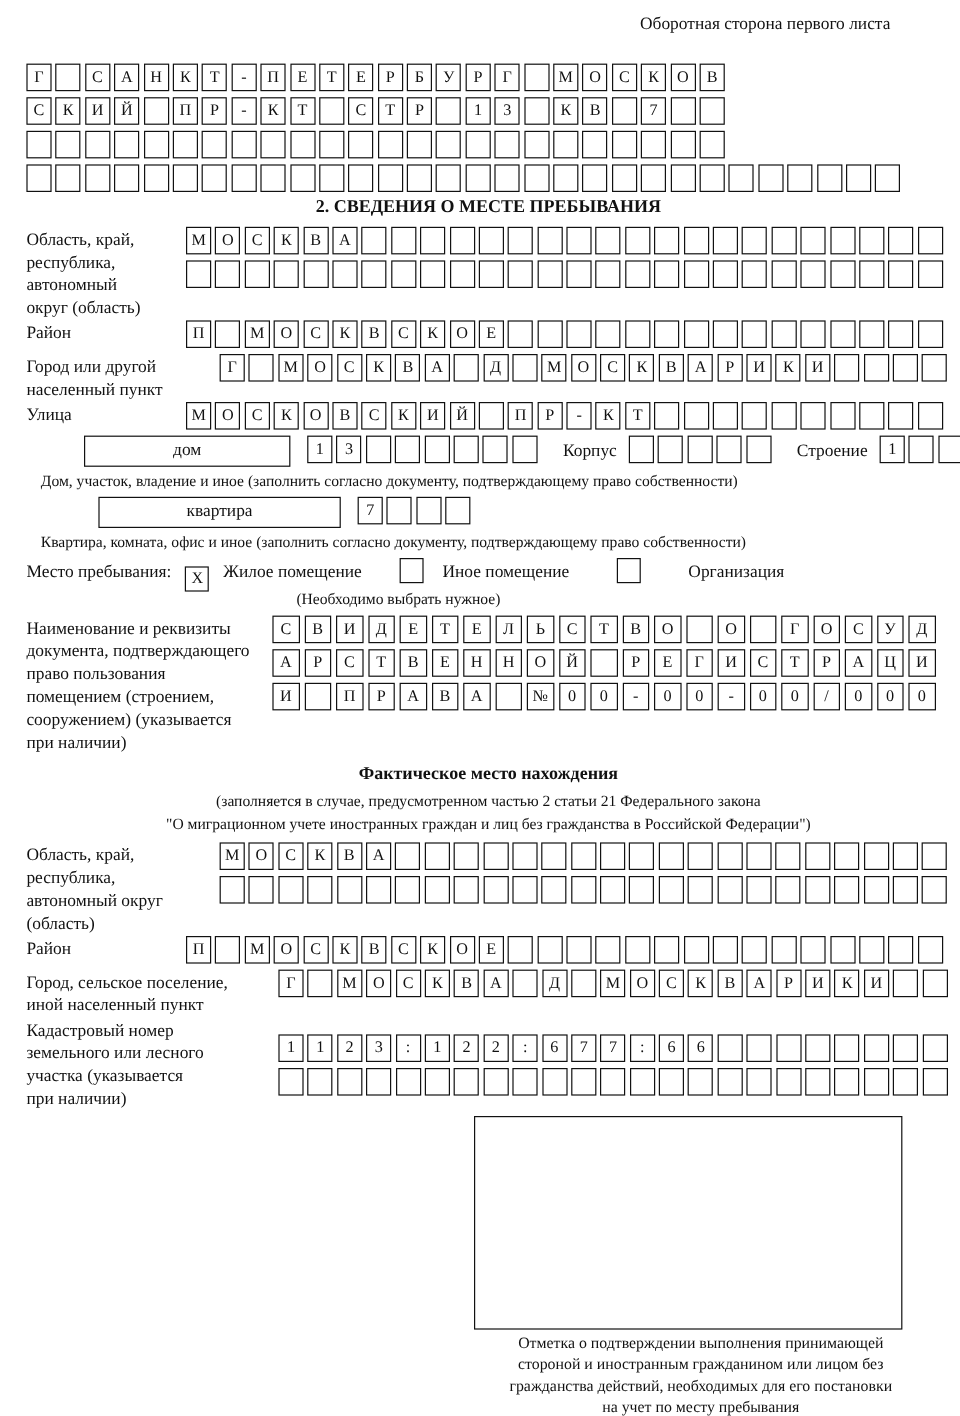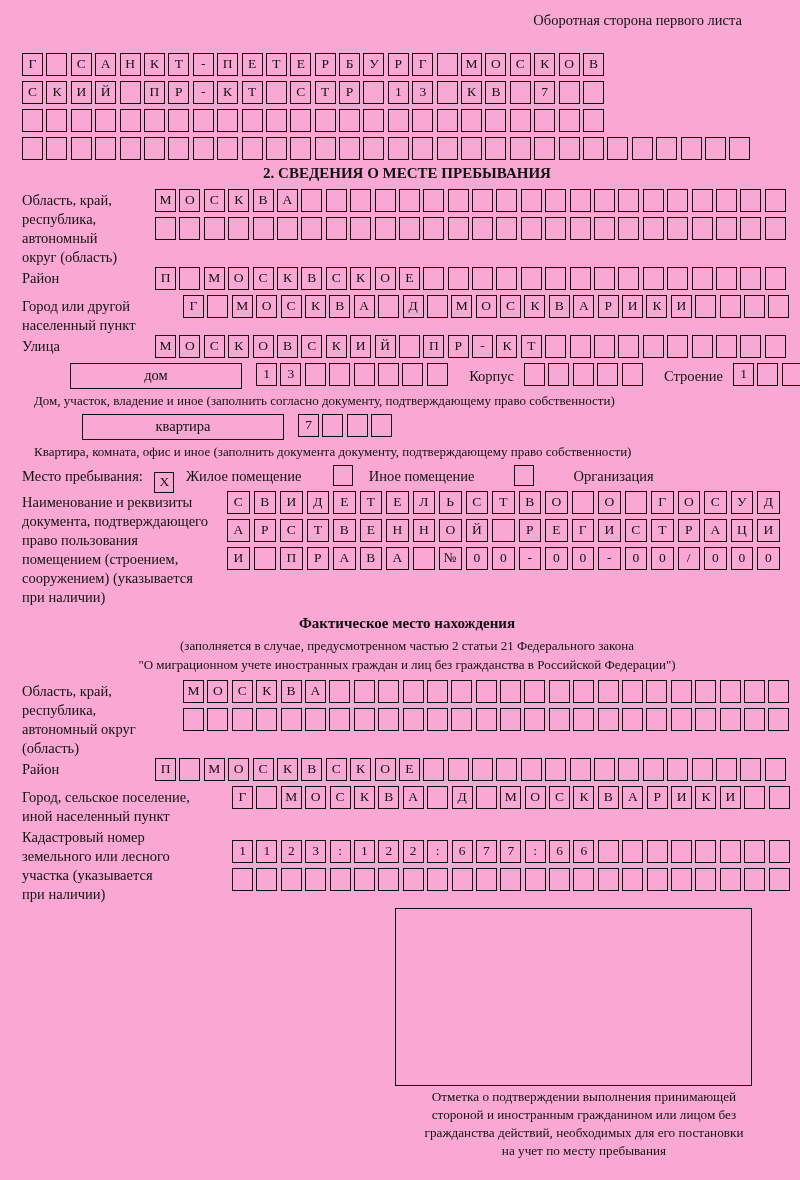--- a/index.html
+++ b/index.html
@@ -1,17 +1,17 @@
 <!DOCTYPE html>
 <html><head>
 <meta charset="utf-8">
 <style>
   html,body{margin:0;padding:0;background:#888;}
   .page{position:relative;width:800px;height:1180px;box-sizing:border-box;
-        background:#f9a8d4;color:#111;margin:0 auto;padding:12px 8px 10px 22px;
+        background:#ffffff;color:#111;margin:0 auto;padding:12px 8px 10px 22px;
         font-family:"Liberation Serif","DejaVu Serif",serif;overflow:hidden;}
   .header-note{text-align:right;padding-right:50px;font-size:14.5px;margin-bottom:24px;}
   .frow{display:flex;align-items:flex-start;}
   .flabel{flex:0 0 auto;font-size:14.5px;line-height:19px;white-space:pre-line;padding-top:2px;}
   .w146{width:146px}.w133{width:133px}.w161{width:161px}.w205{width:205px}.w210{width:210px}
   .rows{flex:1 1 auto;}
   .boxrow{height:23px;margin-bottom:5px;white-space:nowrap;}
   .cbox{display:inline-block;box-sizing:border-box;width:21px;height:23px;border:1.6px solid #111;
         margin-right:3.4px;text-align:center;font-size:13.5px;line-height:20px;vertical-align:top;}
   .doc .cbox{width:22.5px;margin-right:4px;}
@@ -92,31 +92,32 @@
     <div class="boxrow" style="margin-left:0"><span class="cbox"></span><span class="cbox"></span><span class="cbox"></span><span class="cbox"></span><span class="cbox"></span></div>
     <div class="inline-label">Строение</div>
     <div class="boxrow" style="margin-left:0"><span class="cbox">1</span><span class="cbox"></span><span class="cbox"></span><span class="cbox"></span></div>
   </div>
   <div class="caption" style="margin-left:12px">Дом, участок, владение и иное (заполнить согласно документу, подтверждающему право собственности)</div>
 
   <div class="hrow">
     <div class="named-rect" style="width:202px;margin-left:12px">квартира</div>
     <div class="boxrow"><span class="cbox">7</span><span class="cbox"></span><span class="cbox"></span><span class="cbox"></span></div>
   </div>
-  <div class="caption" style="margin-left:12px">Квартира, комната, офис и иное (заполнить документа документу, подтверждающему право собственности)</div>
+  <div class="caption" style="margin-left:12px">Квартира, комната, офис и иное (заполнить согласно документу, подтверждающему право собственности)</div>
 
   <div class="stayrow">
     <span>Место пребывания:</span>
     <span class="chk gap8">X</span>
     <span class="gap8">Жилое помещение</span>
     <span class="chk gap28"></span>
     <span class="gap12">Иное помещение</span>
     <span class="chk gap36"></span>
     <span class="gap36">Организация</span>
   </div>
+  <div class="choose-note">(Необходимо выбрать нужное)</div>
 
   <div class="frow doc">
     <div class="flabel w205">Наименование и реквизиты
 документа, подтверждающего
 право пользования
 помещением (строением,
 сооружением) (указывается
 при наличии)</div>
     <div class="rows">
       <div class="boxrow"><span class="cbox">С</span><span class="cbox">В</span><span class="cbox">И</span><span class="cbox">Д</span><span class="cbox">Е</span><span class="cbox">Т</span><span class="cbox">Е</span><span class="cbox">Л</span><span class="cbox">Ь</span><span class="cbox">С</span><span class="cbox">Т</span><span class="cbox">В</span><span class="cbox">О</span><span class="cbox"></span><span class="cbox">О</span><span class="cbox"></span><span class="cbox">Г</span><span class="cbox">О</span><span class="cbox">С</span><span class="cbox">У</span><span class="cbox">Д</span></div>

